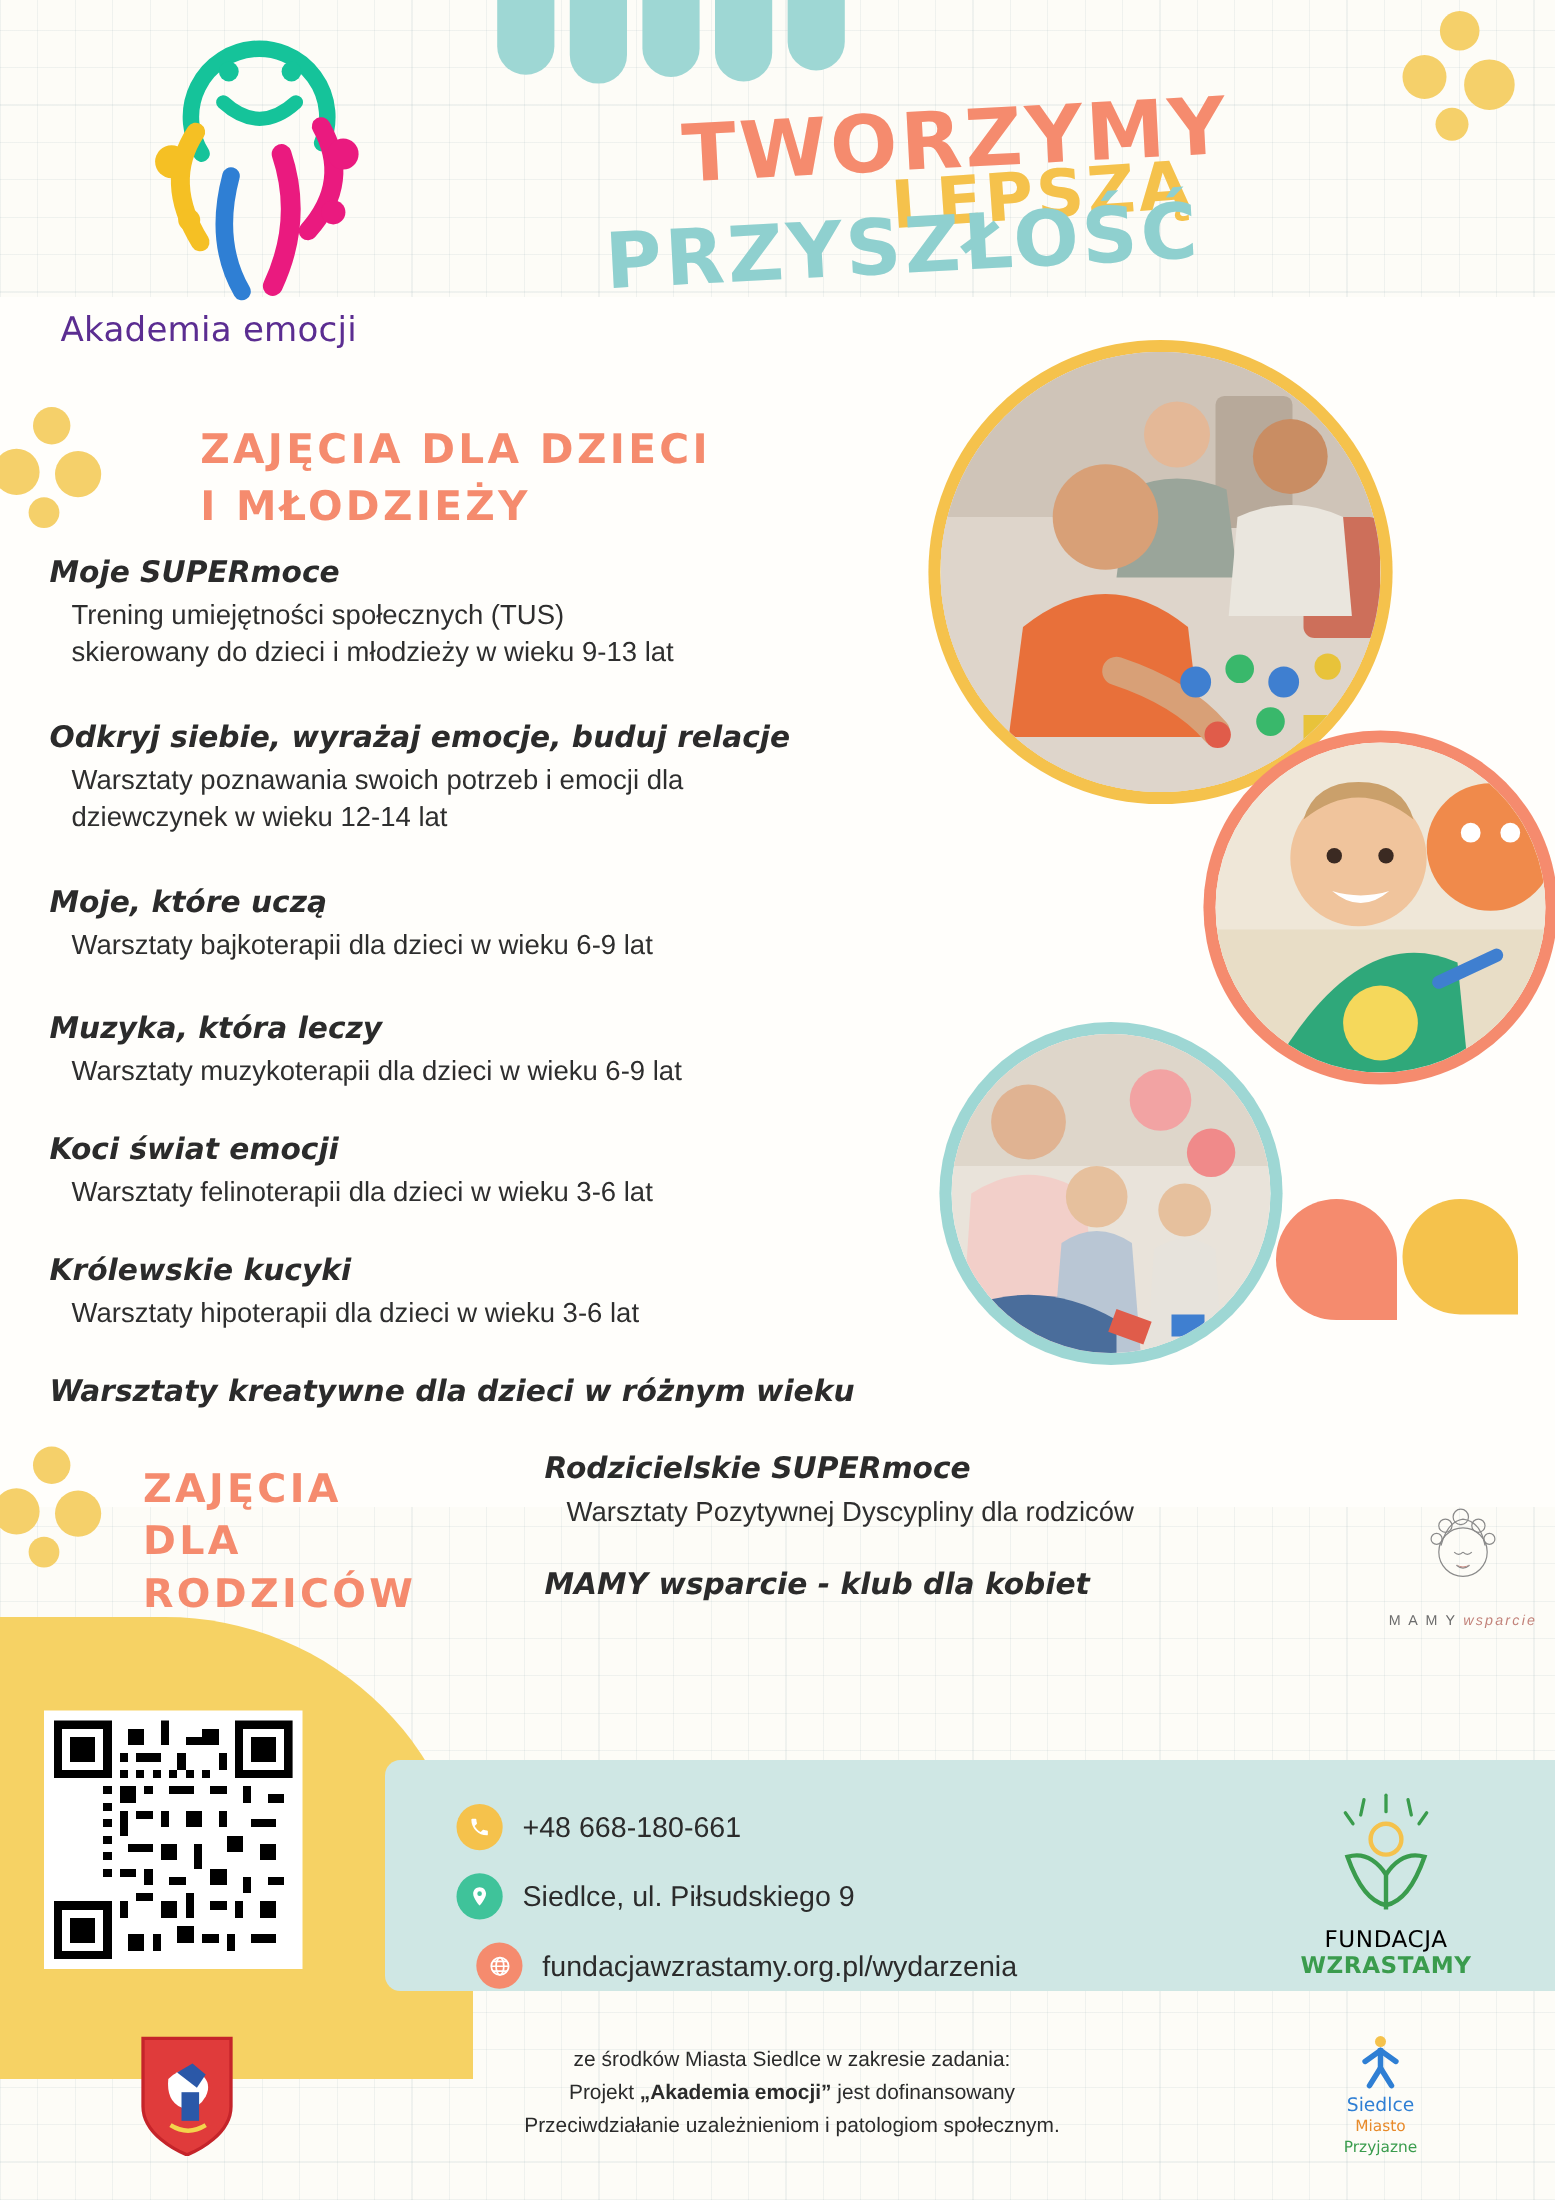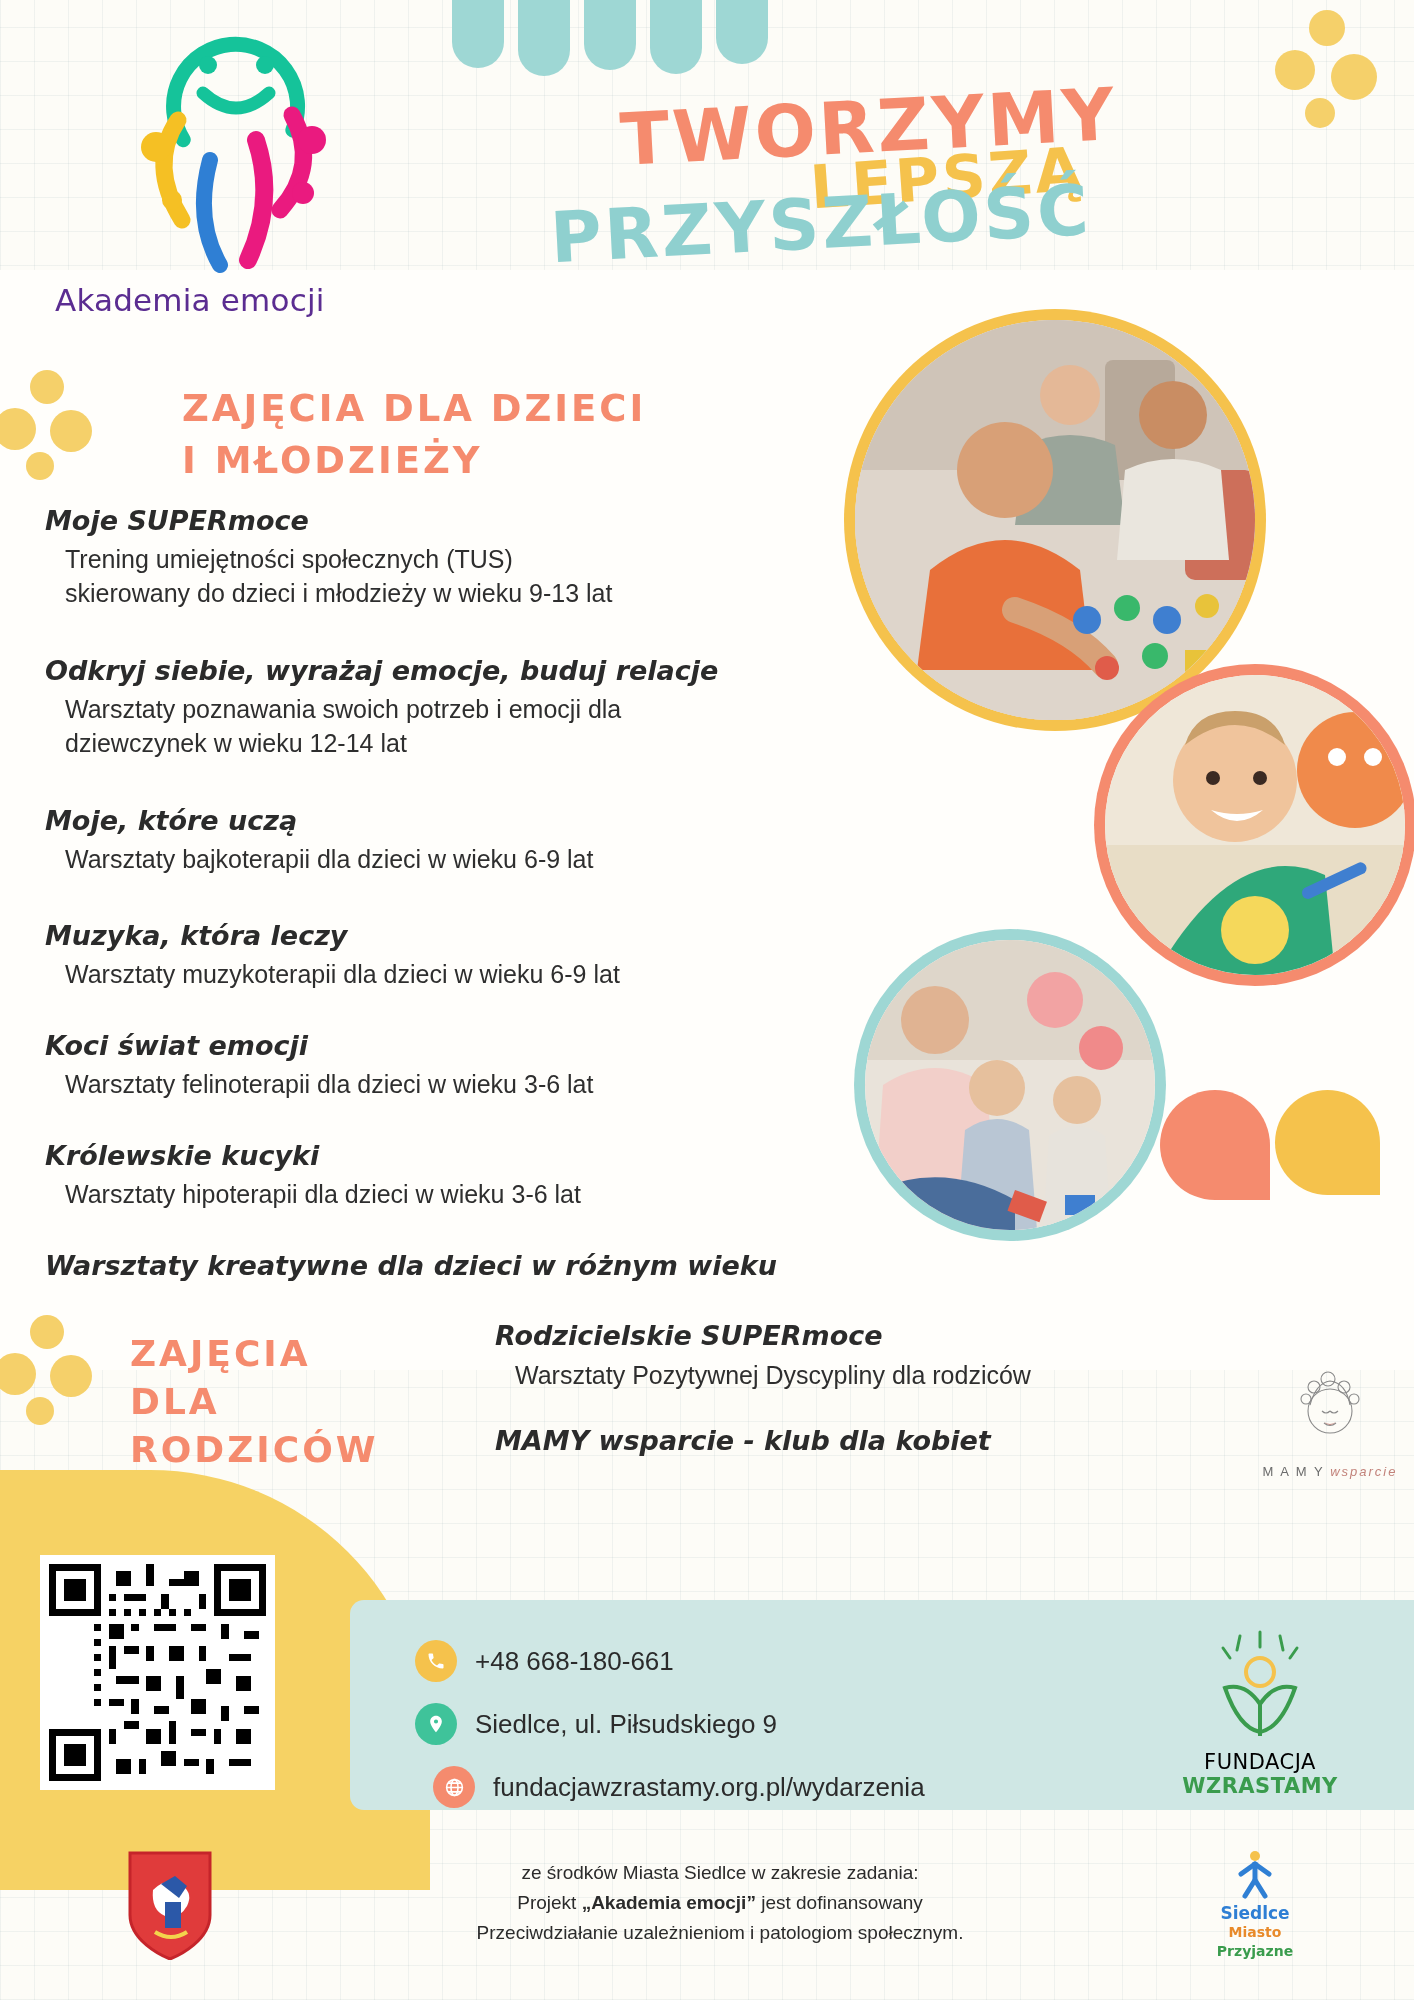--- a/index.html
+++ b/index.html
@@ -476,19 +476,19 @@
     <div>Przeciwdziałanie uzależnieniom i patologiom społecznym.</div>
   </div>
 
   <div class="siedlce-logo">
     <svg width="60" height="52" viewBox="0 0 60 52">
       <circle cx="30" cy="8" r="5" fill="#f5c24c"></circle>
       <path d="M30 14 v18" stroke="#2f7fd4" stroke-width="5"></path>
       <path d="M30 16 l-14 10 M30 16 l14 10" stroke="#2f7fd4" stroke-width="5" stroke-linecap="round"></path>
       <path d="M30 32 l-10 16 M30 32 l10 16" stroke="#2f7fd4" stroke-width="5" stroke-linecap="round"></path>
     </svg>
-    <div style="font-family:'DejaVu Sans',sans-serif;font-size:17px;font-weight:bold;color:#2f7fd4;line-height:19px;">
+    <div style="font-family:'DejaVu Sans',sans-serif;font-size:17px;font-weight:normal;color:#2f7fd4;line-height:19px;">
       <div>Siedlce</div>
       <div style="color:#e88a2a;font-size:14px;">Miasto</div>
       <div style="color:#3a9c4d;font-size:14px;">Przyjazne</div>
     </div>
   </div>
 </div>
 
 </body></html>

